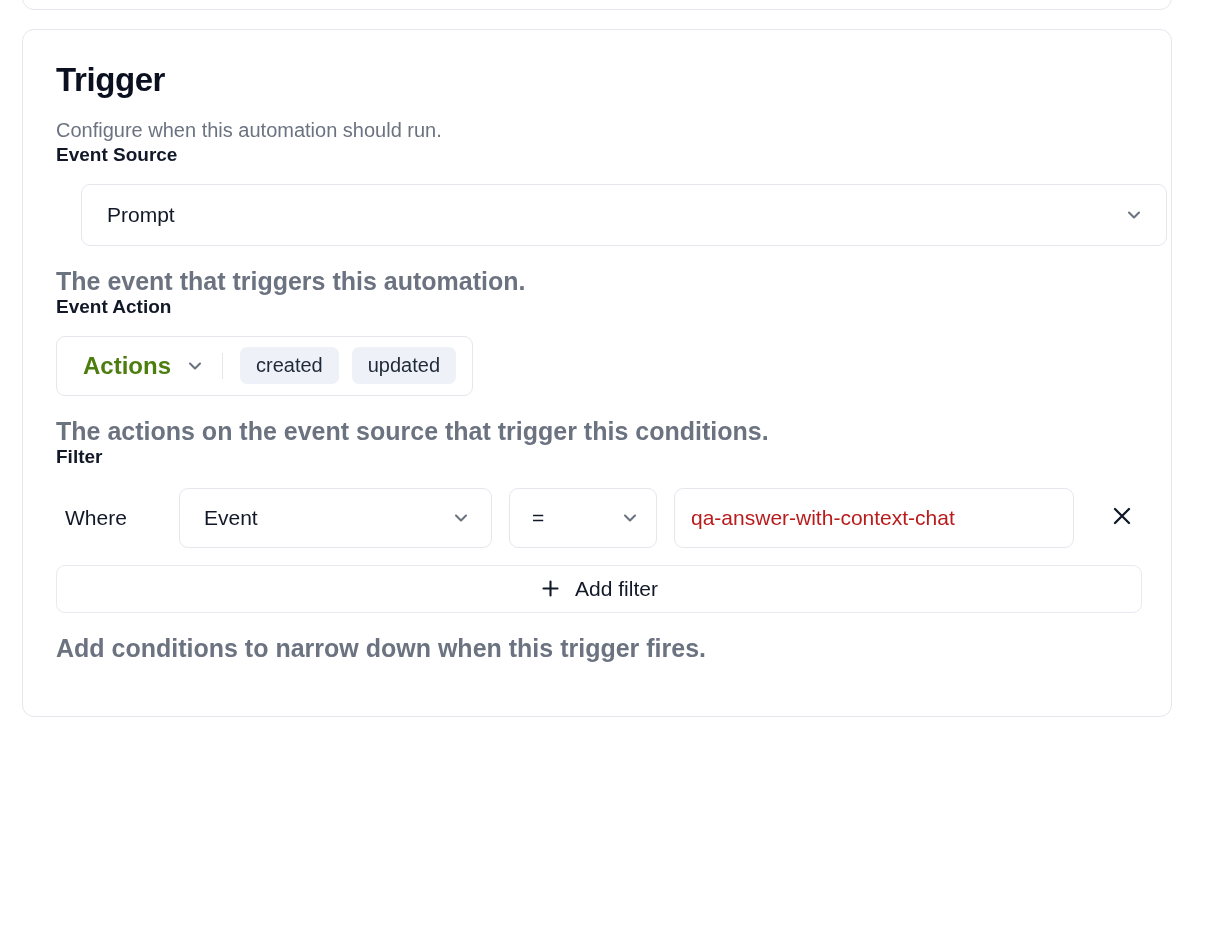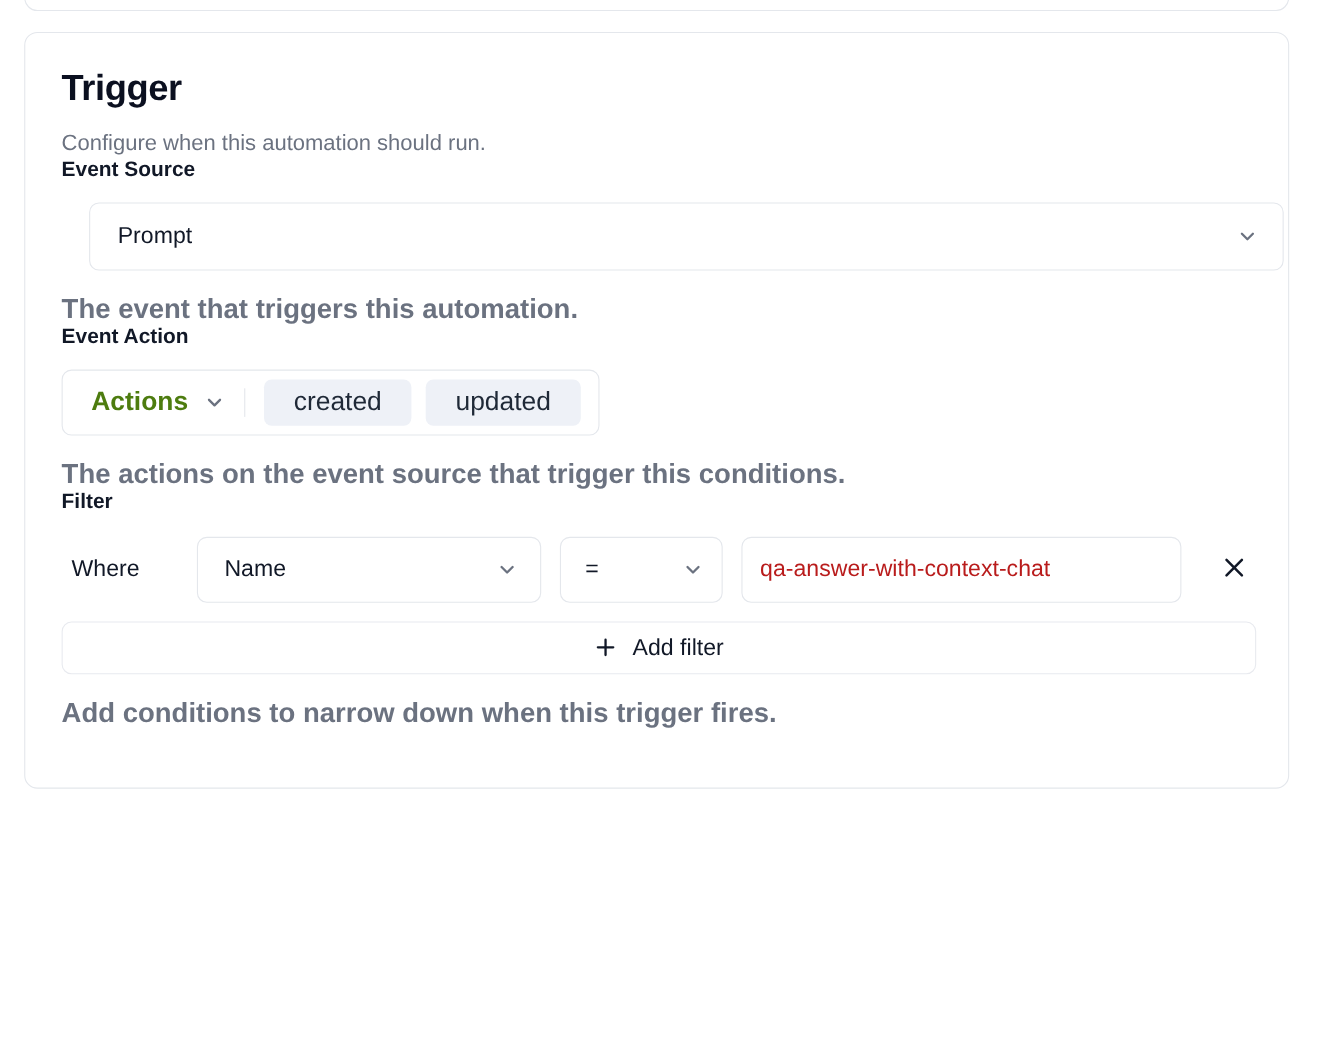--- a/index.html
+++ b/index.html
@@ -127,22 +127,22 @@
   }
   .combo-divider {
     width: 1px;
     height: 26px;
     background: #e4e7ec;
     margin: 0 4px;
   }
   .chip {
     background: #eef1f7;
     border-radius: 7px;
-    padding: 7px 27px;
-    font-size: 24px;
+    padding: 7px 16px;
+    font-size: 20px;
     color: #1f2937;
     cursor: pointer;
   }
 
   
   .filter-row {
     margin-top: 20px;
     display: flex;
     align-items: center;
     gap: 17px;
@@ -273,21 +273,21 @@
 
   <div class="help-text">The actions on the event source that trigger this conditions.</div>
 
   
   <div class="field-label">Filter</div>
 
   <div class="filter-row">
     <span class="where-label">Where</span>
 
     <div class="mini-select field">
-      <span class="mini-select-value">Name</span>
+      <span class="mini-select-value">Event</span>
       <span>
         <svg class="chev" viewBox="0 0 20 20">
             <path d="M5 7.5 L10 12.5 L15 7.5"></path>
           </svg>
       </span>
     </div>
 
     <div class="mini-select op">
       <span class="mini-select-value">=</span>
       <span>

